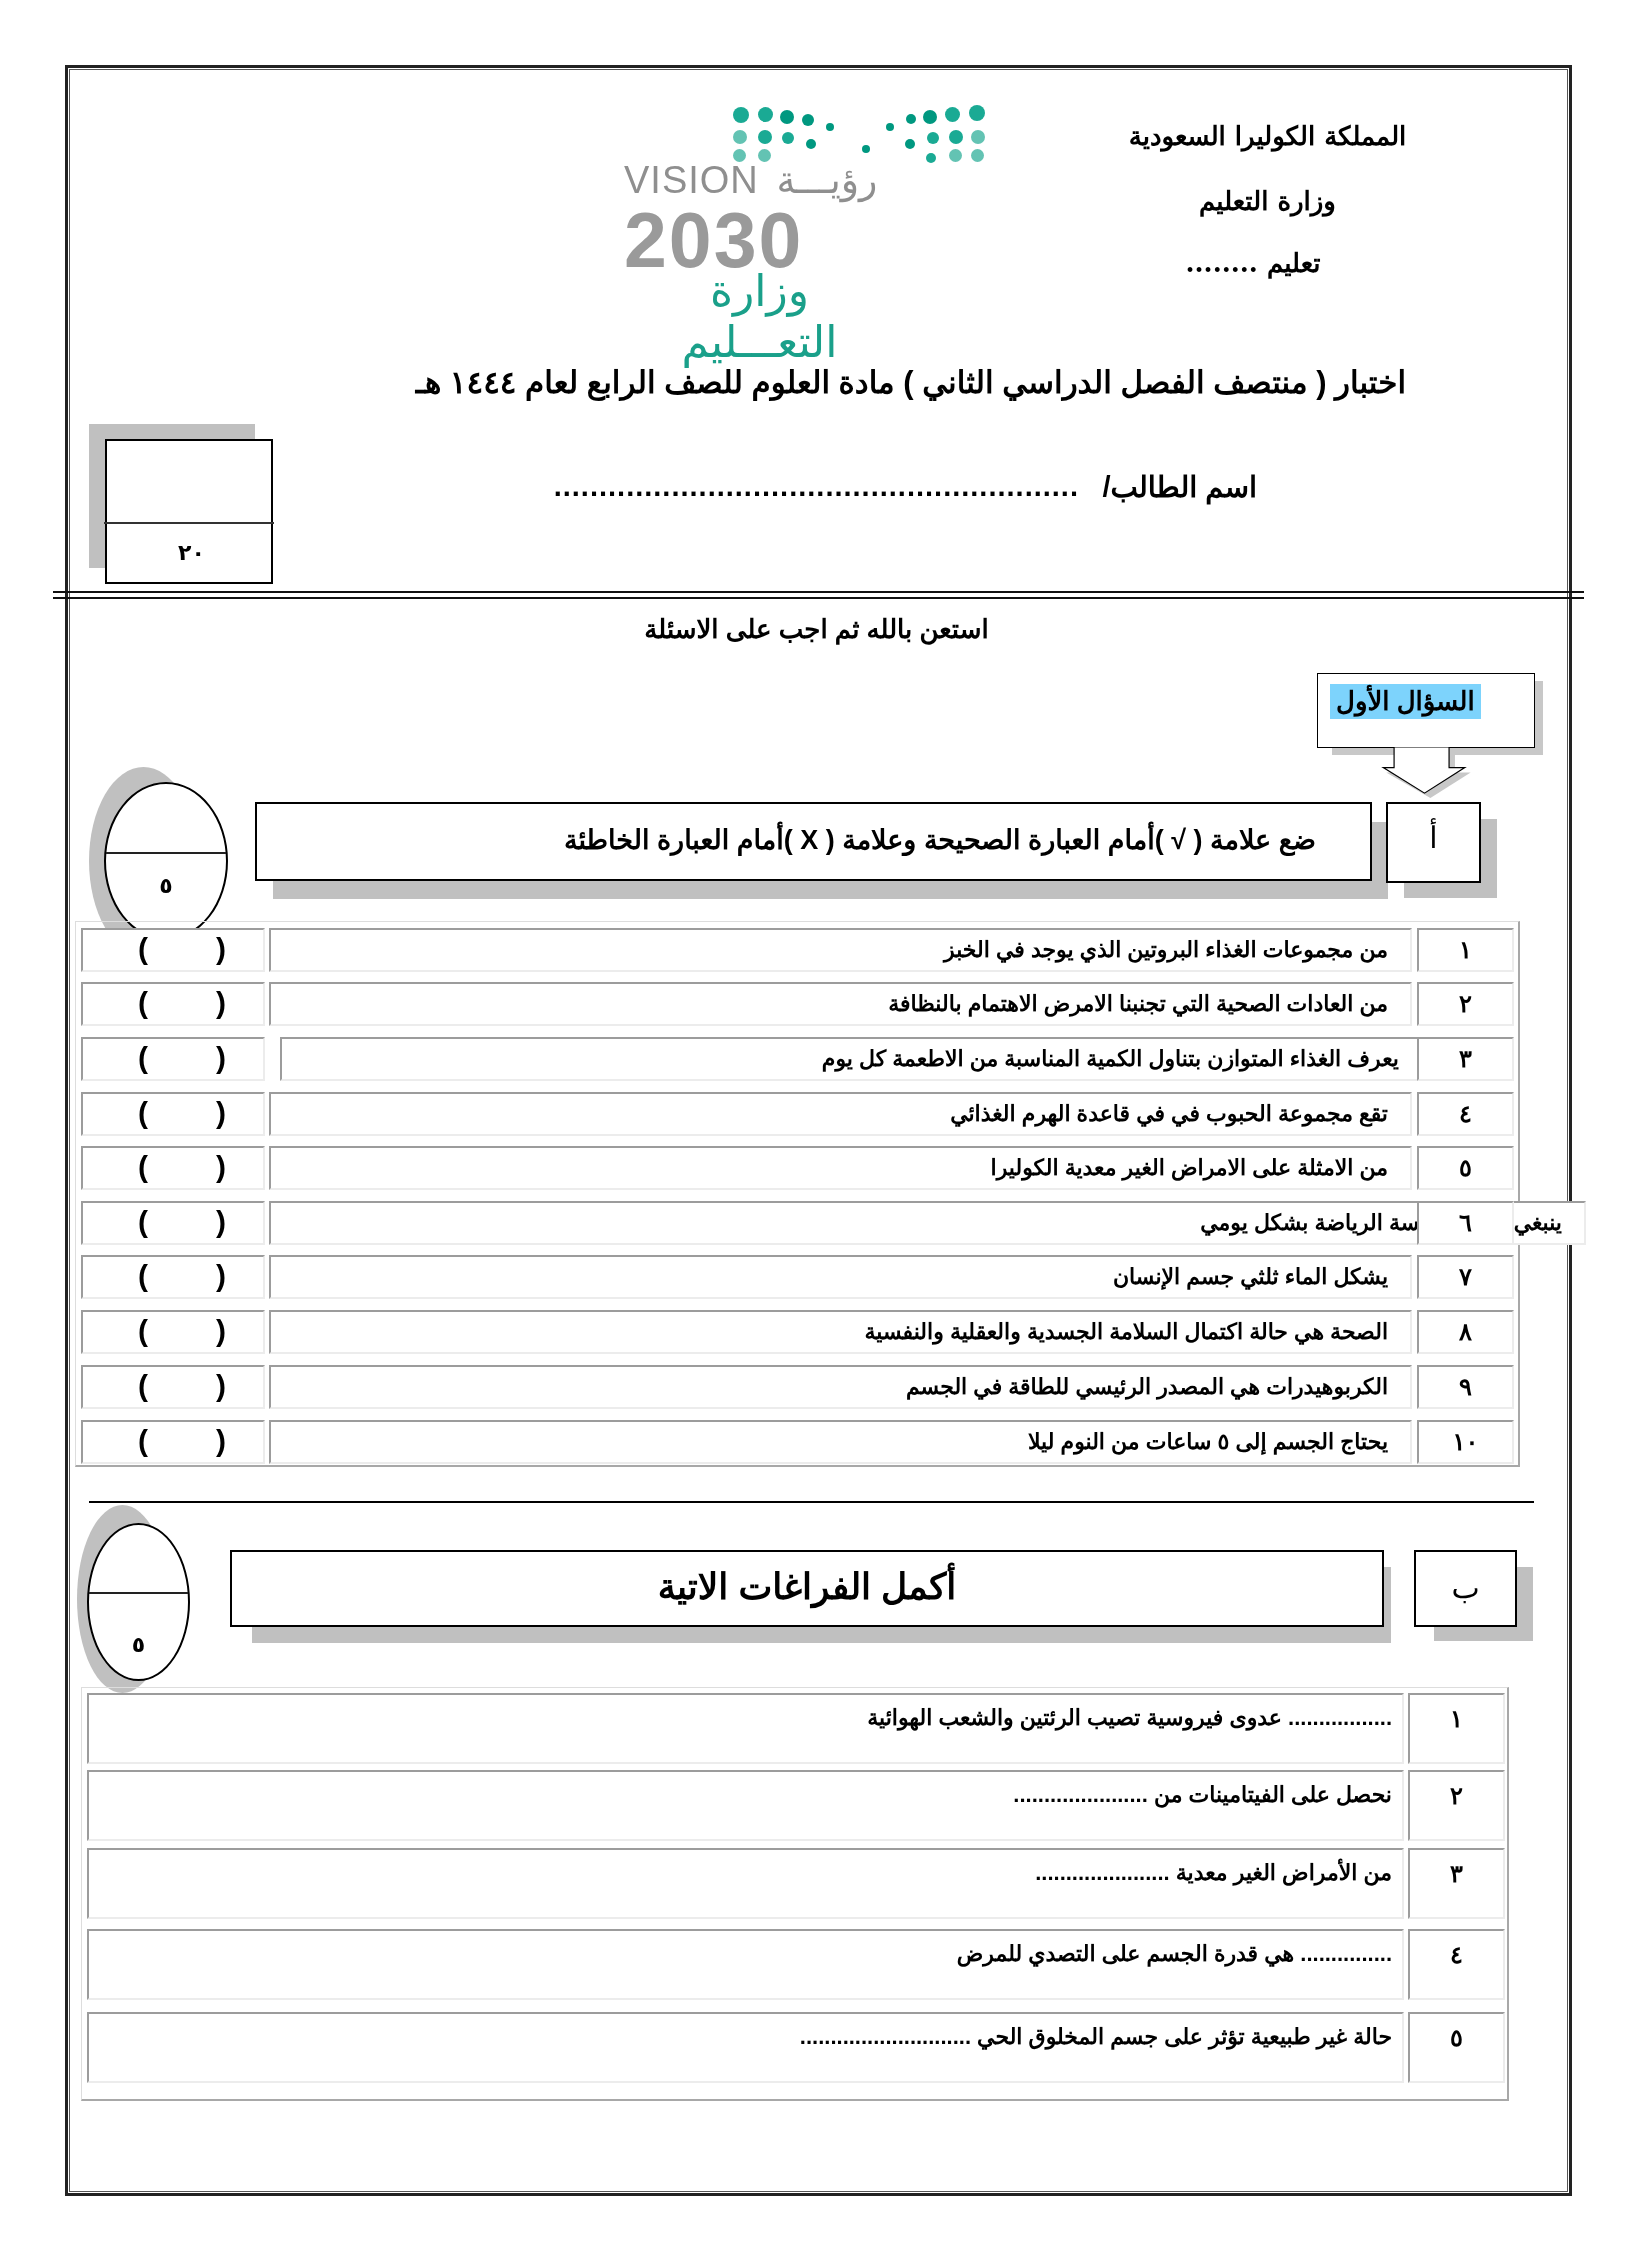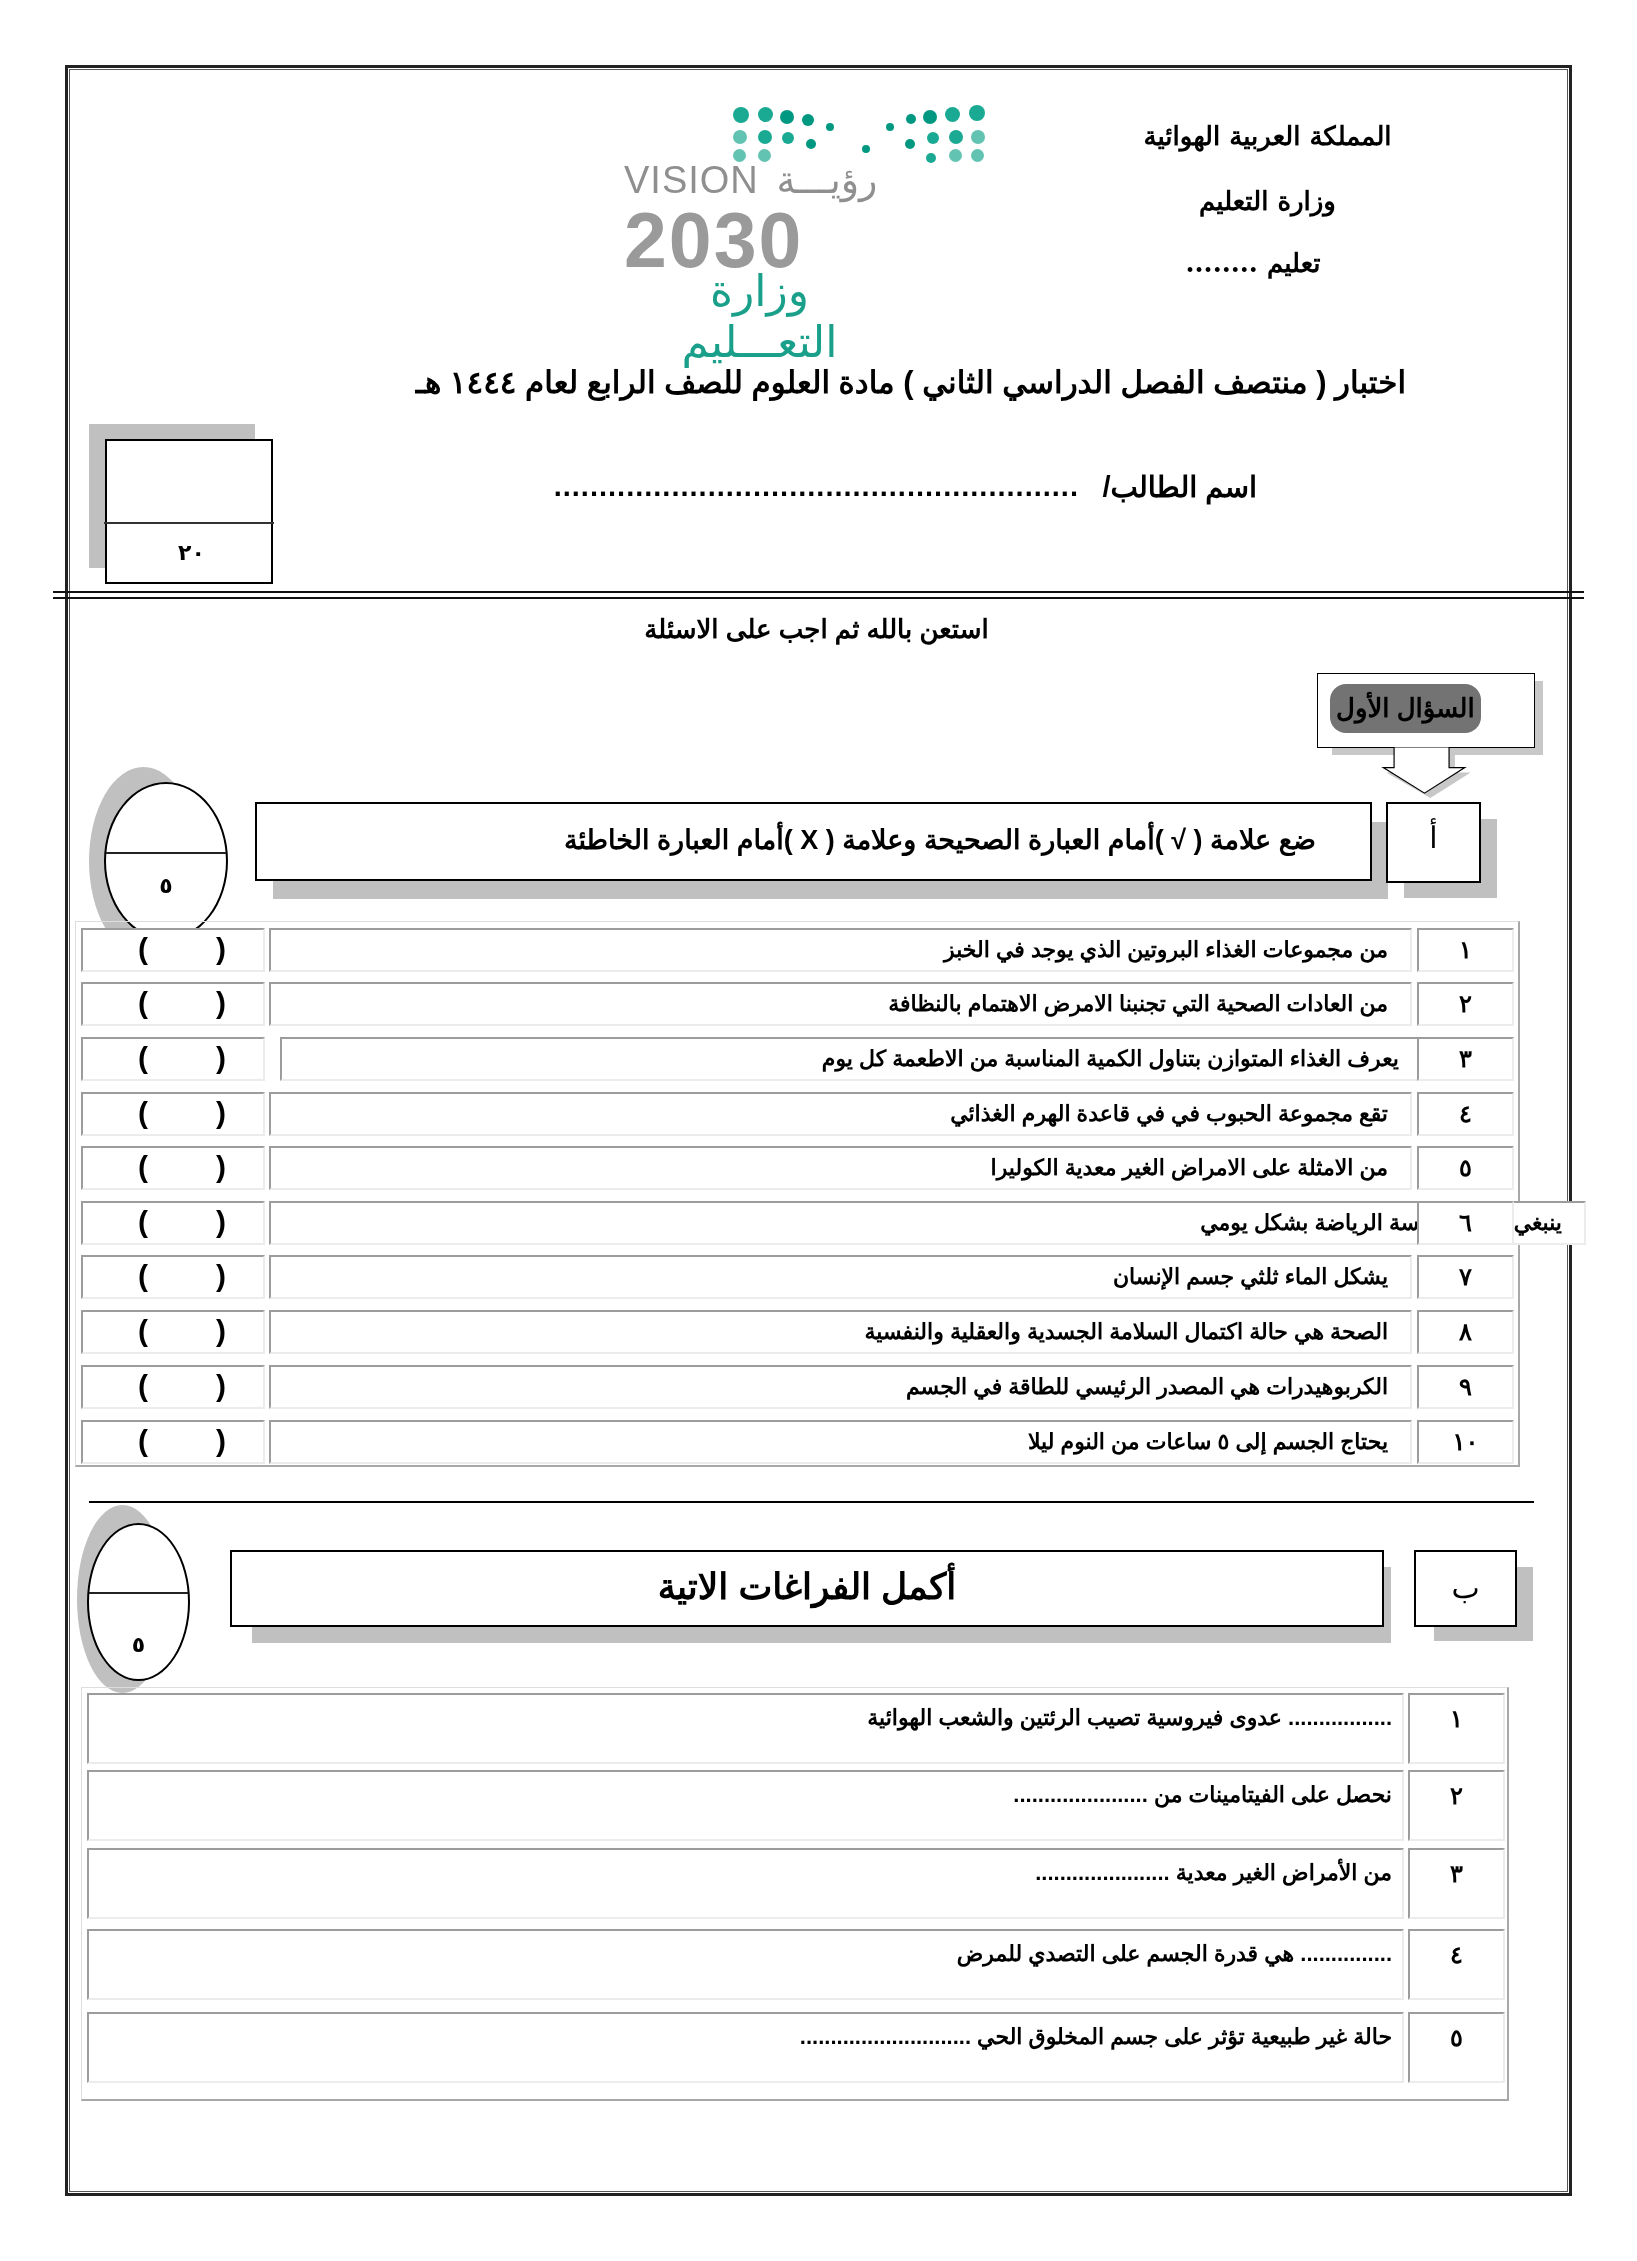--- a/index.html
+++ b/index.html
@@ -33,21 +33,21 @@
   .score-divider { border-top: 2.5px solid #333; }
   .score-total { font-size: 22px; font-weight: bold; }
 
   .student-label { font-family: "Liberation Sans", sans-serif; font-weight: bold; font-size: 29px; white-space: nowrap; }
 
   .instruction { font-family: "Liberation Sans", sans-serif; font-weight: bold; font-size: 26px; white-space: nowrap; }
 
   
   .callout-box { border: 1.5px solid #000; background: #fff; }
   .callout-shadow { background: #c8c8c8; }
-  .callout-label { background: #737373; font-family: "Liberation Sans", sans-serif; font-weight: bold; font-size: 26px; padding: 9px 6px; white-space: nowrap; border-radius: 16px; }
+  .callout-label { background: #7dd3fc; font-family: "Liberation Sans", sans-serif; font-weight: bold; font-size: 26px; padding: 2px 6px; white-space: nowrap; }
 
   
   .sec-box { background: #fff; border: 2.5px solid #000; }
   .sec-shadow { background: #c0c0c0; }
   .sec-letter { font-family: "Liberation Sans", sans-serif; font-size: 30px; text-align: center; }
   .sec-title { font-family: "Liberation Sans", sans-serif; font-weight: bold; font-size: 27px; white-space: nowrap; text-align: center; }
   .sec-title-lg { font-size: 36px; }
 
   
   .oval-shadow { background: #c0c0c0; border-radius: 50%; }
@@ -63,21 +63,21 @@
   .paren { font-family: "Liberation Sans", sans-serif; font-weight: bold; font-size: 30px; }
 
   .sep-line { left: 89px; top: 1501px; width: 1445px; border-top: 2.5px solid #000; }
 </style>
 </head>
 <body>
 
 <div class="abs outer-border"></div>
 <div class="abs outer-border-inner"></div>
 
-<div class="abs hdr-line rtl" style="left:1099px; top:121px; width:337px;">المملكة العربية الهوائية</div>
+<div class="abs hdr-line rtl" style="left:1099px; top:121px; width:337px;">المملكة الكوليرا السعودية</div>
 <div class="abs hdr-line rtl" style="left:1139px; top:186px; width:257px;">وزارة التعليم</div>
 <div class="abs hdr-line rtl" style="left:1139px; top:248px; width:228px;">تعليم ........</div>
 
 <div class="abs" style="left:624px; top:99px; width:317px; height:198px;">
   <div class="abs" style="left:99px; top:0; width:287px; height:69px;">
     <div class="logo-dot" style="left:10px;top:8px;width:16px;height:16px;background:#1aaa94"></div>
     <div class="logo-dot" style="left:35px;top:8px;width:15px;height:15px;background:#1aaa94"></div>
     <div class="logo-dot" style="left:57px;top:11px;width:14px;height:14px;background:#009880"></div>
     <div class="logo-dot" style="left:79px;top:15px;width:12px;height:12px;background:#009880"></div>
     <div class="logo-dot" style="left:103px;top:24px;width:8px;height:8px;background:#009880"></div>

